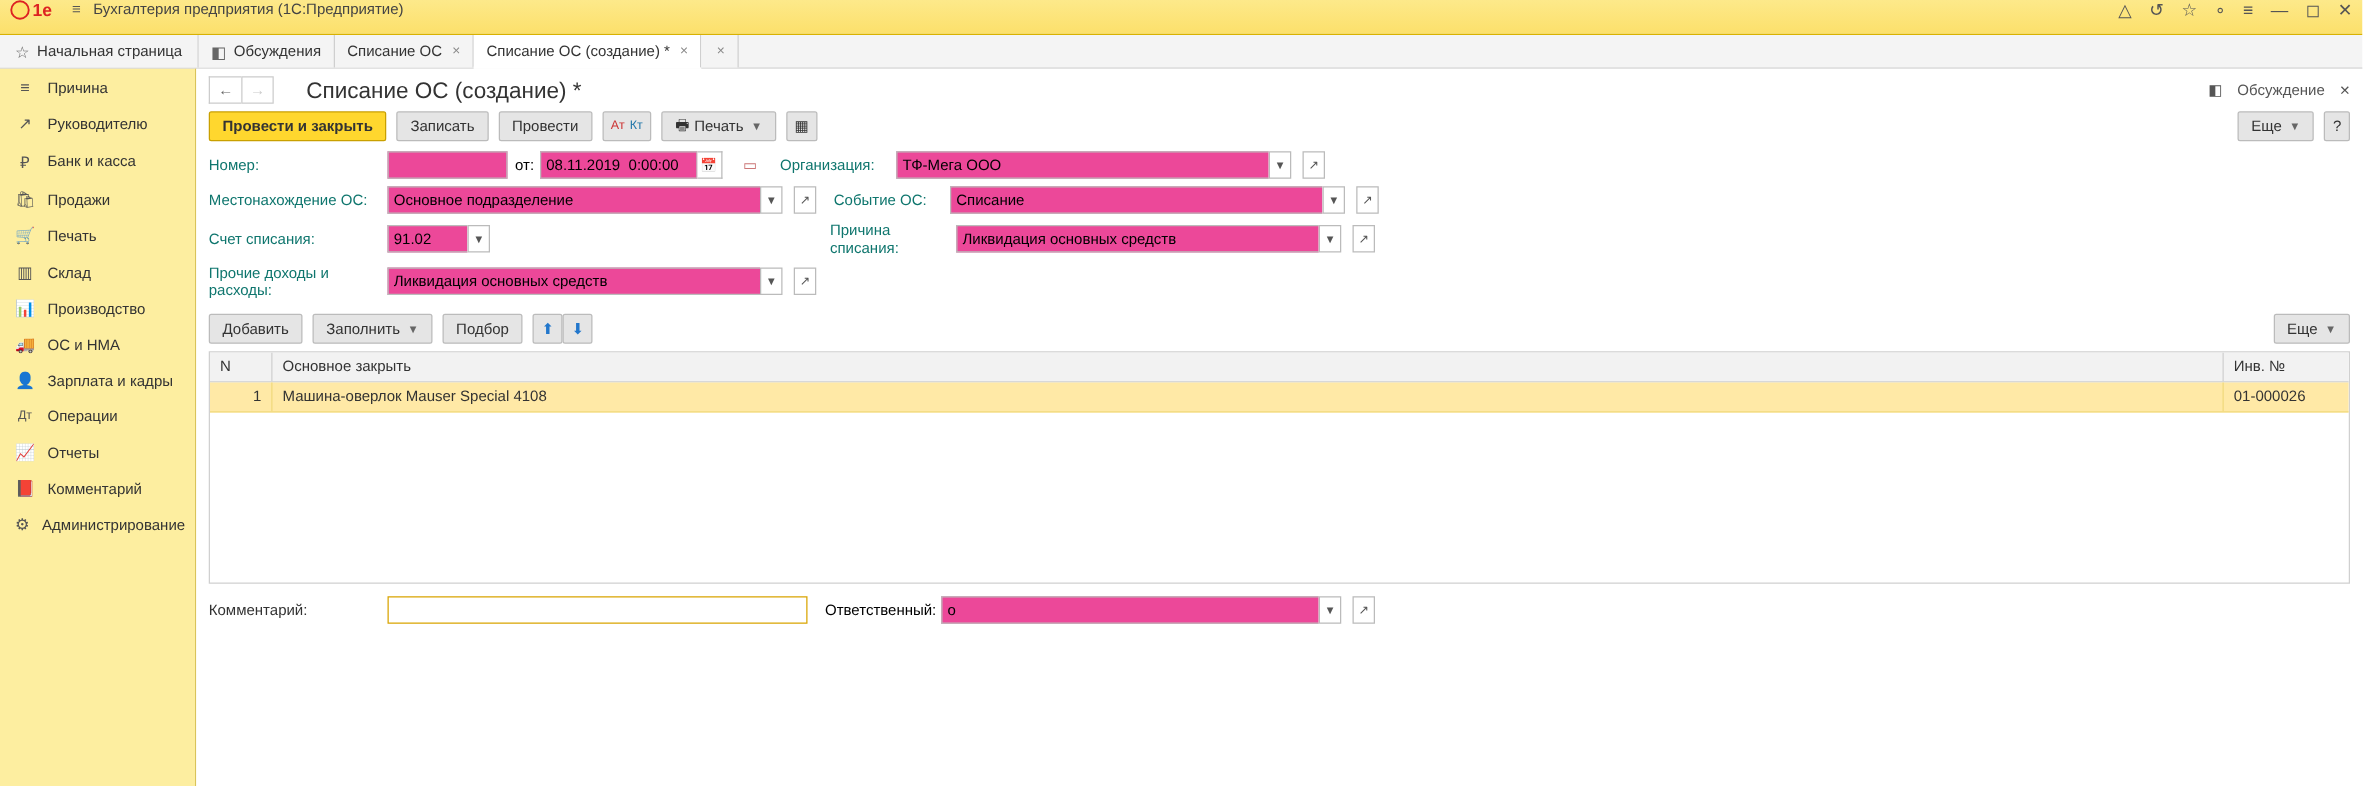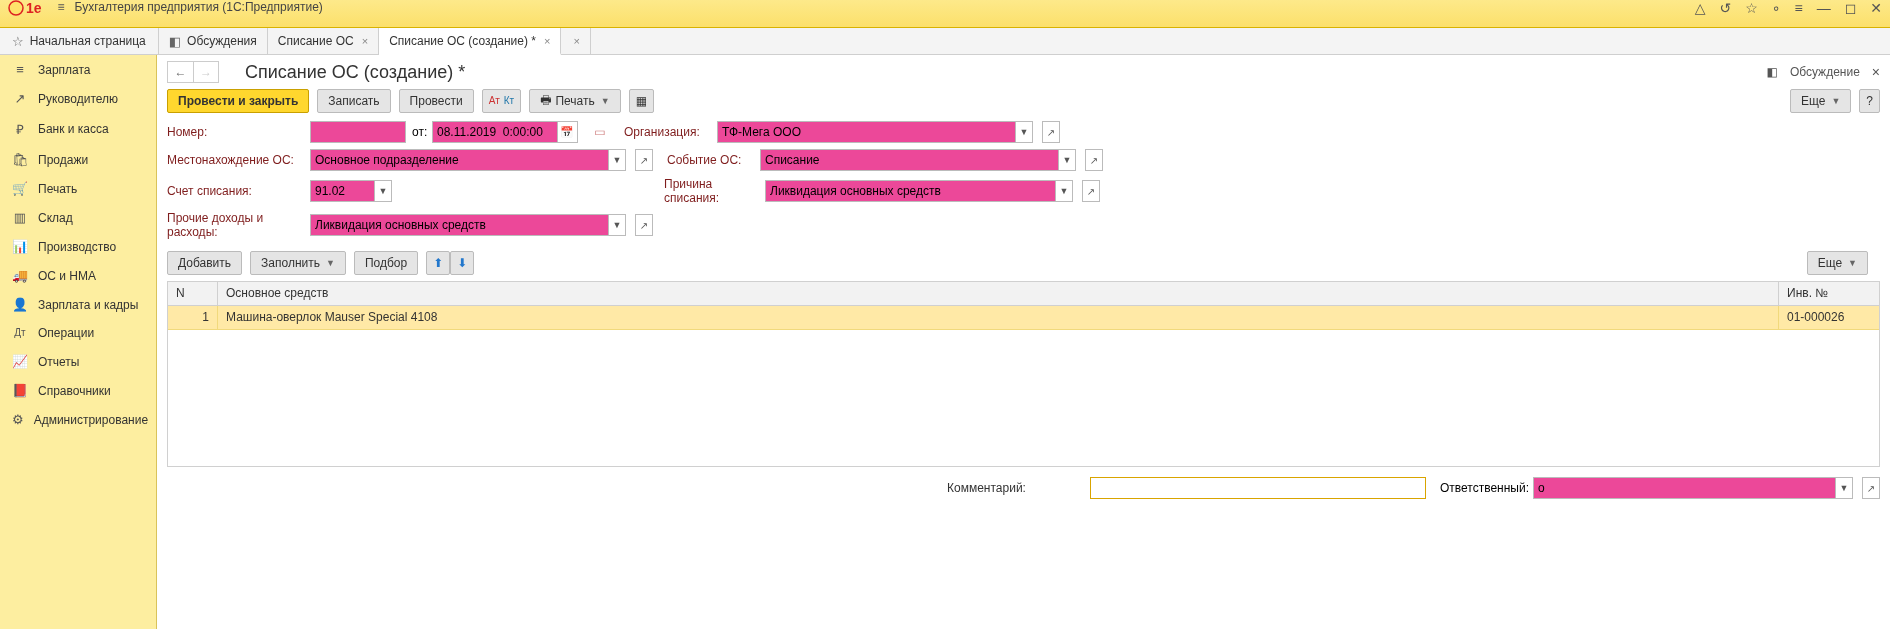--- a/index.html
+++ b/index.html
@@ -40,49 +40,49 @@
 
 .toolbar { display: flex; align-items: center; gap: 8px; padding: 2px 10px 8px 10px; }
 .btn { height: 24px; padding: 0 10px; border: 1px solid #bbb; background: #e5e5e5; cursor: pointer; display: flex; align-items: center; gap: 4px; border-radius: 2px; color: #333; }
 .btn.primary { background: #ffd72e; border-color: #c9a000; font-weight: bold; }
 .btn.icon-only { padding: 0 6px; }
 .btn .dd { font-size: 9px; color: #666; margin-left: 2px; }
 .toolbar-spacer { flex: 1; }
 
 .form { padding: 0 10px; }
 .row { display: flex; align-items: center; margin-bottom: 6px; gap: 6px; }
-.lbl { width: 137px; color: #7f1d1d; }
+.lbl { width: 137px; color: #0f766e; }
 .lbl.gap { width: 95px; padding-left: 8px; }
 .inp { height: 22px; border: 1px solid #bbb; background: #ec4899; padding: 0 4px; }
 .inp.focus { border: 1px solid #d9a400; background: #fff; outline: none; }
 .combo { display: flex; }
 .combo .inp { border-right: none; }
 .combo .dd-btn { width: 18px; height: 22px; border: 1px solid #bbb; background: #fff; display: flex; align-items: center; justify-content: center; cursor: pointer; font-size: 9px; color: #555; }
 .sep-open { width: 18px; height: 22px; border: 1px solid #bbb; background: #fff; display: flex; align-items: center; justify-content: center; cursor: pointer; font-size: 10px; color: #555; margin-left: 3px; }
 .date-wrap { display: flex; }
 .date-wrap .cal-btn { width: 20px; height: 22px; border: 1px solid #bbb; border-left: none; background: #fff; display: flex; align-items: center; justify-content: center; cursor: pointer; font-size: 11px; }
 .mini-ico { width: 20px; height: 22px; display: flex; align-items: center; justify-content: center; color: #c77; margin-left: 6px; }
 
-.subtoolbar { display: flex; align-items: center; gap: 8px; padding: 6px 22px 6px 10px; }
+.subtoolbar { display: flex; align-items: center; gap: 8px; padding: 6px 10px 6px 10px; }
 .arrow-btns { display: flex; }
 .arrow-btns .btn { padding: 0 6px; }
 
 .table-wrap { margin: 0 10px; border: 1px solid #d0d0d0; height: 186px; overflow: auto; background: #fff; }
 .thead { display: flex; background: #f2f2f2; border-bottom: 1px solid #d0d0d0; height: 24px; }
 .th { padding: 4px 8px; border-right: 1px solid #d0d0d0; color: #333; }
 .th.n { width: 50px; }
 .th.main { flex: 1; }
 .th.inv { width: 100px; border-right: none; }
 .trow { display: flex; height: 24px; background: #ffe9a6; border-bottom: 1px solid #f1d97c; }
 .td { padding: 4px 8px; border-right: 1px solid #f1d97c; color: #333; }
 .td.n { width: 50px; text-align: right; }
 .td.main { flex: 1; }
 .td.inv { width: 100px; border-right: none; }
 
-.footer-row { display: flex; align-items: center; padding: 10px 10px; gap: 6px; justify-content: flex-end; }
+.footer-row { display: flex; align-items: center; padding: 10px 10px; gap: 6px; }
 .footer-row .lbl2 { width: 137px; color: #333; }
 
 .ak { font-size: 10px; line-height: 1; }
 </style>
 </head>
 <body>
 
 <div class="titlebar">
   <span class="logo">
     <svg width="16" height="16" viewBox="0 0 16 16">
@@ -124,21 +124,21 @@
   <div class="tab">
     <span class="x">×</span>
   </div>
 </div>
 
 <div class="layout">
 
   <div class="sidebar">
     <div class="side-item">
         <span class="side-ico">≡</span>
-        <span>Зарплата</span>
+        <span>Причина</span>
       </div>
     <div class="side-item">
         <span class="side-ico">↗</span>
         <span>Руководителю</span>
       </div>
     <div class="side-item">
         <span class="side-ico">₽</span>
         <span>Банк и касса</span>
       </div>
     <div class="side-item">
@@ -168,21 +168,21 @@
     <div class="side-item">
         <span class="side-ico ak">Дт</span>
         <span>Операции</span>
       </div>
     <div class="side-item">
         <span class="side-ico">📈</span>
         <span>Отчеты</span>
       </div>
     <div class="side-item">
         <span class="side-ico">📕</span>
-        <span>Справочники</span>
+        <span>Комментарий</span>
       </div>
     <div class="side-item">
         <span class="side-ico">⚙</span>
         <span>Администрирование</span>
       </div>
   </div>
 
   <div class="content">
     <div class="doc-head">
       <div class="nav-btns">
@@ -292,21 +292,21 @@
       <span class="toolbar-spacer"></span>
       <div class="btn">
           <span>Еще</span>
           <span class="dd">▼</span>
         </div>
     </div>
 
     <div class="table-wrap">
       <div class="thead">
         <div class="th n">N</div>
-        <div class="th main">Основное средств</div>
+        <div class="th main">Основное закрыть</div>
         <div class="th inv">Инв. №</div>
       </div>
       <div class="trow">
         <div class="td n">1</div>
         <div class="td main">Машина-оверлок Mauser Special 4108</div>
         <div class="td inv">01-000026</div>
       </div>
     </div>
 
     <div class="footer-row">

